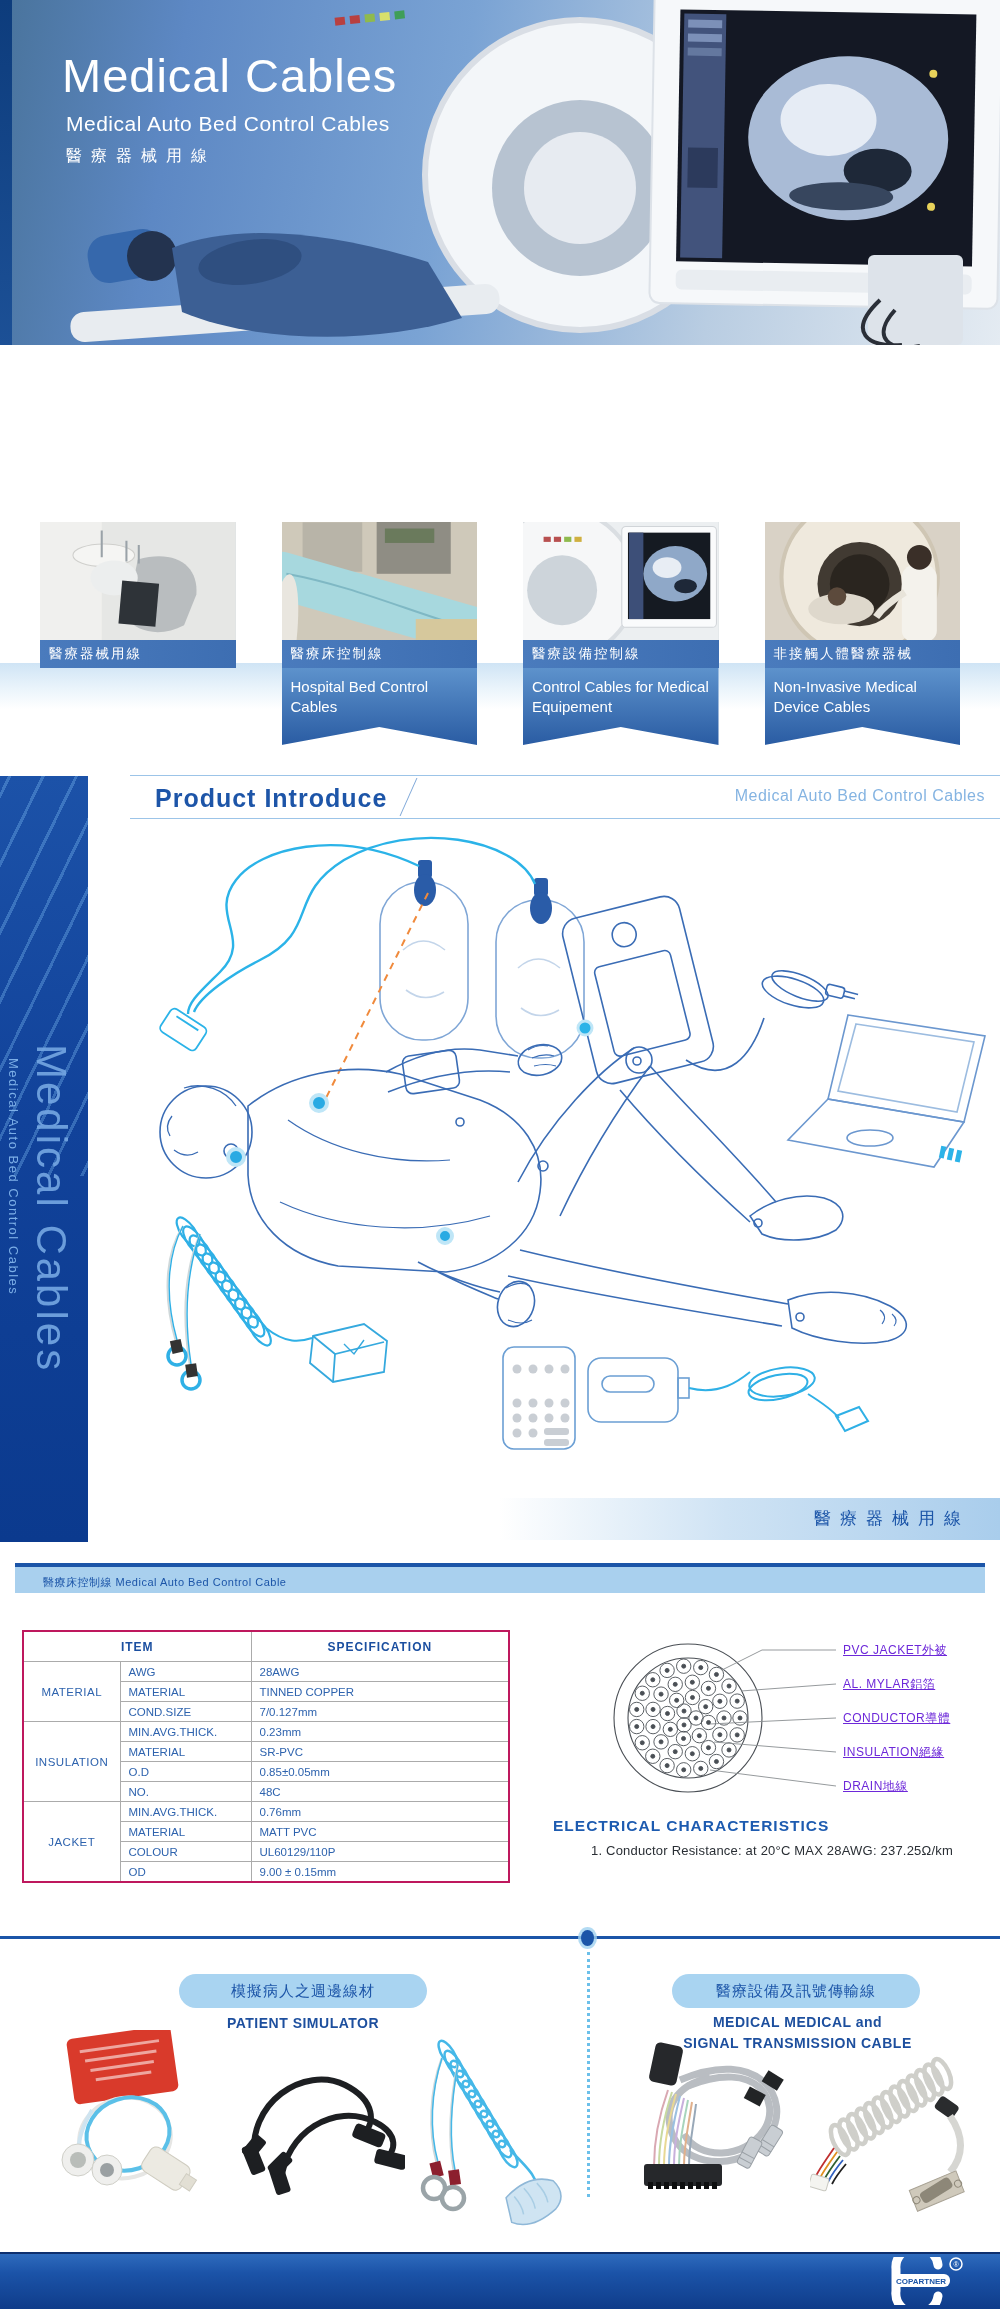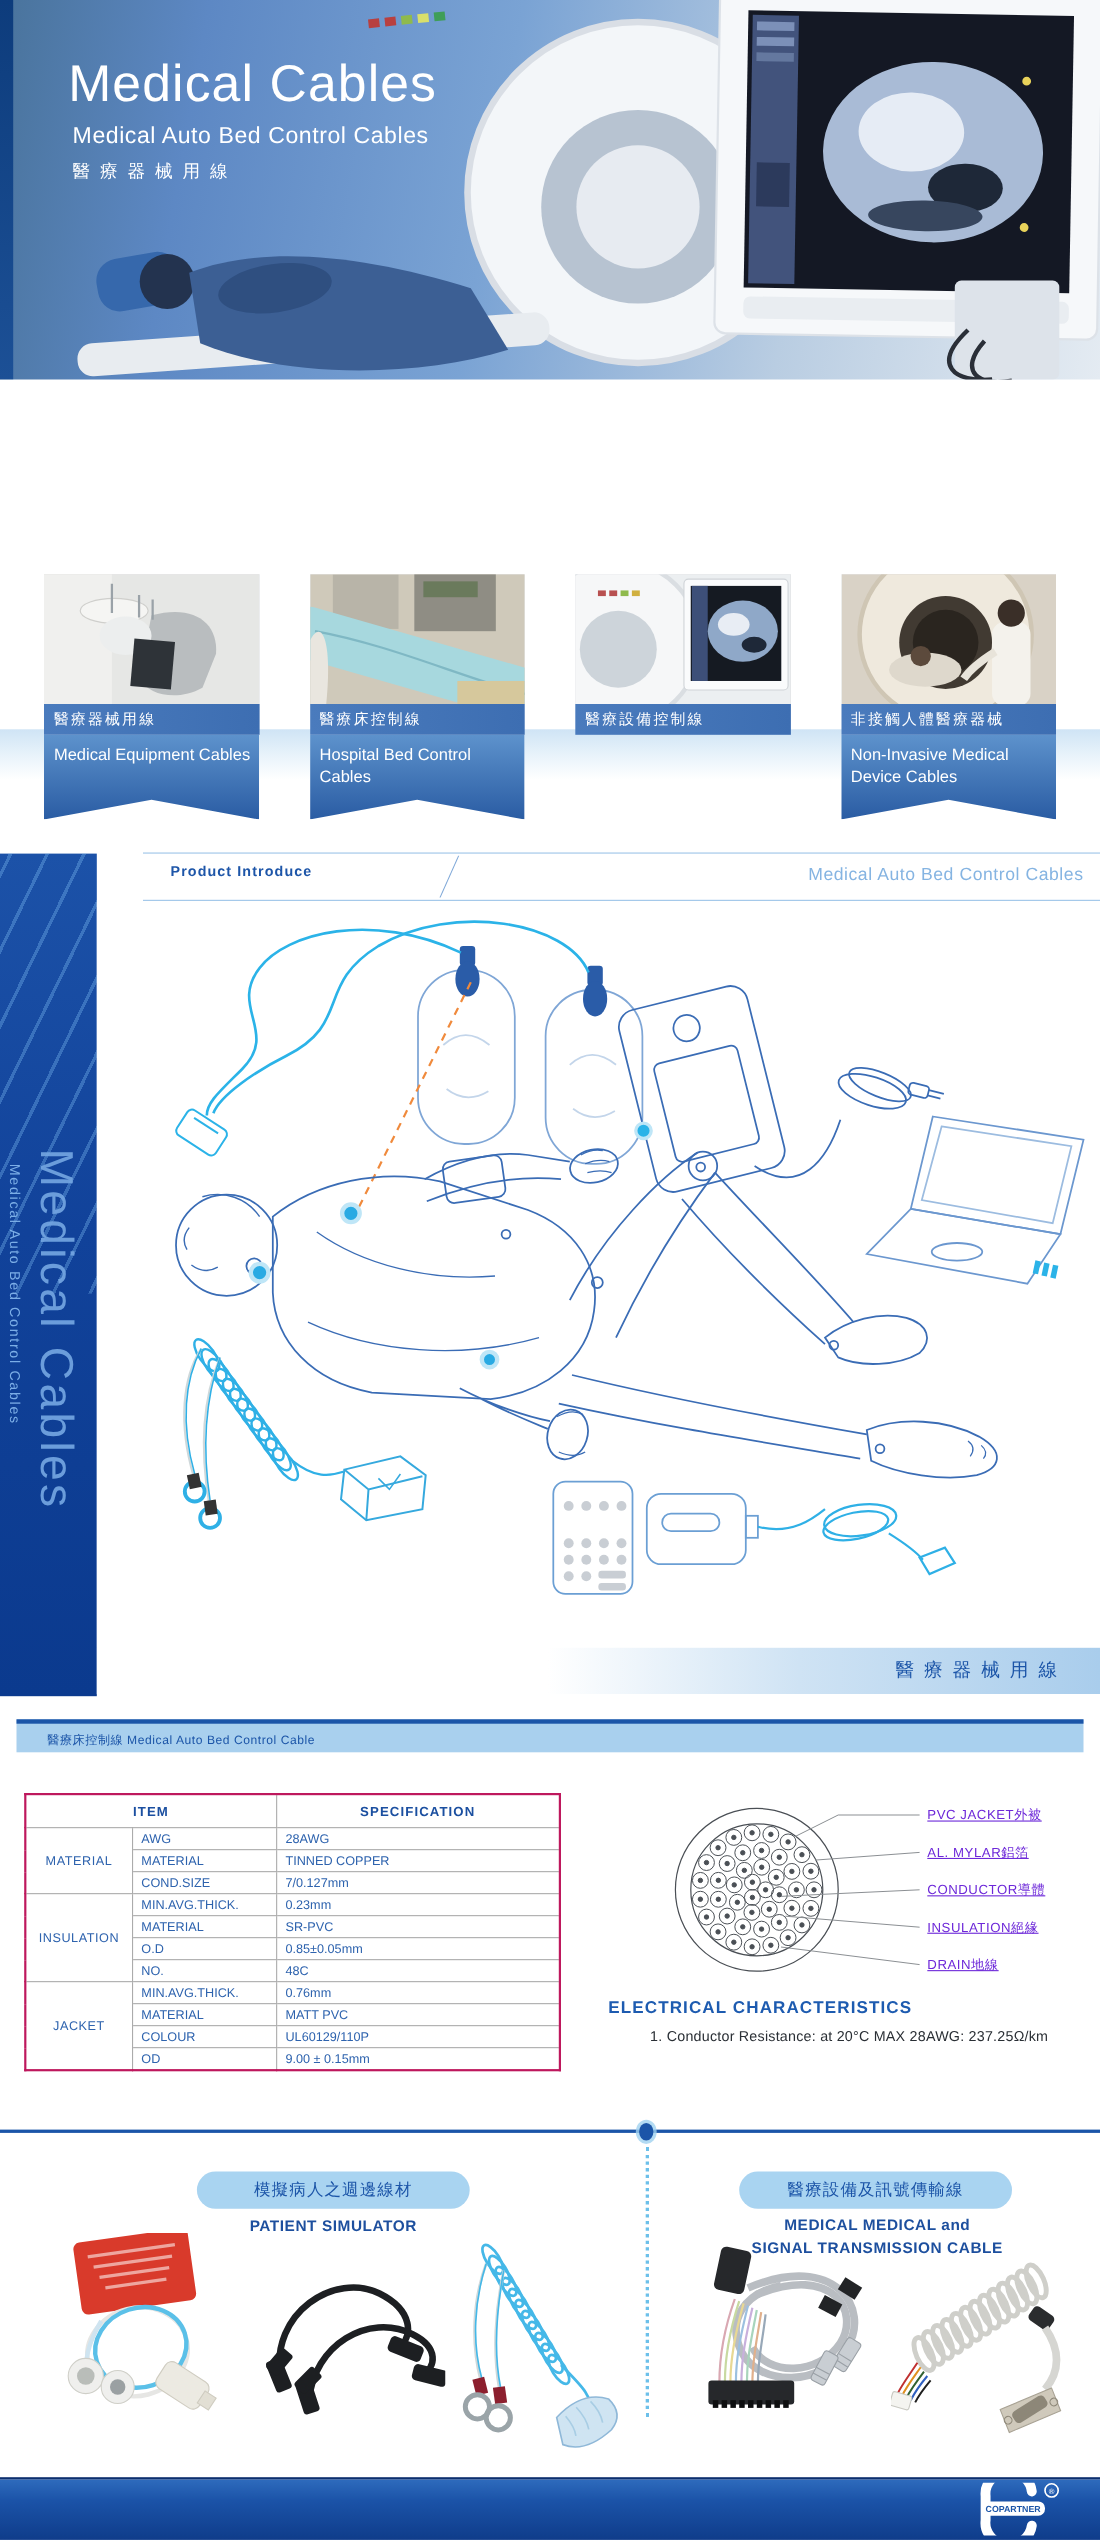--- a/index.html
+++ b/index.html
@@ -22,21 +22,21 @@
   .card-img{height:118px;overflow:hidden;background:#dfe2e4;}
   .card-img svg{display:block;width:100%;height:118px;}
   .card-zh{height:28px;line-height:28px;background:linear-gradient(90deg,#4a7bbd,#3d6eb2);color:#fff;font-size:13.5px;padding-left:9px;letter-spacing:2px;}
   .card-en{height:77px;background:linear-gradient(180deg,#5d92cc,#2a5ca3);color:#fff;font-size:15px;line-height:1.3;padding:9px 0 0 9px;box-sizing:border-box;
            clip-path:polygon(0 0,100% 0,100% 100%,50% calc(100% - 18px),0 100%);}
 
   
   .intro{left:88px;top:775px;width:912px;height:44px;background:#fff;}
   .intro-topline{left:130px;top:775px;width:870px;height:1px;background:#9cc4e8;}
   .intro-botline{left:130px;top:818px;width:870px;height:1px;background:#9cc4e8;}
-  .intro-left{left:155px;top:784px;font-size:13px;color:#1d55a8;letter-spacing:1px;font-weight:bold;}
+  .intro-left{left:155px;top:784px;font-size:25px;color:#1d55a8;letter-spacing:1px;font-weight:bold;}
   .intro-slash{left:408px;top:778px;width:1px;height:38px;background:#7fa8d8;transform:skewX(-24deg);}
   .intro-right{left:540px;top:787px;width:445px;text-align:right;font-size:16px;color:#85b4e2;letter-spacing:.5px;}
 
   
   .sidebar{left:0;top:776px;width:88px;height:766px;background:linear-gradient(180deg,#1c52a8 0%,#11429a 45%,#0b3a8e 100%);overflow:hidden;}
   .sidebar-streaks{position:absolute;left:-30px;top:-20px;width:160px;height:420px;
     background:repeating-linear-gradient(116deg,transparent 0 13px,rgba(140,205,255,.30) 13px 16px,transparent 16px 30px);}
   .v-big{position:absolute;left:27px;top:268px;writing-mode:vertical-rl;font-size:42px;color:rgba(115,165,225,.92);letter-spacing:3px;white-space:nowrap;}
   .v-small{position:absolute;left:6px;top:282px;writing-mode:vertical-rl;font-size:13px;color:rgba(130,180,235,.95);letter-spacing:1.5px;white-space:nowrap;}
 
@@ -143,21 +143,20 @@
           <rect width="190" height="118" fill="#e6e7e5"></rect>
             <rect width="60" height="118" fill="#f0f0ee"></rect>
           <ellipse cx="62" cy="34" rx="30" ry="11" fill="#f5f5f3" stroke="#cfcfcc"></ellipse>
           <path d="M95,38 C132,28 154,44 152,72 L140,102 C118,114 93,109 84,94 Z" fill="#b9bdbf"></path>
           <ellipse cx="72" cy="56" rx="23" ry="17" fill="#eceeee"></ellipse>
           <rect x="78" y="60" width="36" height="42" fill="#2e3338" transform="rotate(5 96 81)"></rect>
           <path d="M60,36 L60,10 M84,40 L84,20 M96,42 L96,24" stroke="#9aa2a8" stroke-width="2" fill="none"></path>
         </svg>
       </div>
       <div class="card-zh">醫療器械用線</div>
-      <div class="card-en">Medical Equipment Cables</div>
     </div>
 
     <div class="card">
       <div class="card-img">
         <svg viewBox="0 0 190 118" preserveAspectRatio="xMidYMid slice">
           <rect width="190" height="118" fill="#cfc9ba"></rect>
           <rect x="20" y="2" width="58" height="48" fill="#b8b4a8"></rect>
             <rect x="92" y="0" width="72" height="52" fill="#8f8d84"></rect>
           <rect x="100" y="8" width="48" height="14" fill="#6a7a5c"></rect>
           <g transform="rotate(16 95 80)">
@@ -184,20 +183,21 @@
             <rect x="50" y="16" width="7" height="5" fill="#d0b040"></rect>
           <rect x="96" y="6" width="92" height="98" rx="4" fill="#fafbfc" stroke="#d0d4d8"></rect>
           <rect x="102" y="12" width="80" height="84" fill="#151a22"></rect>
           <rect x="103" y="12" width="14" height="84" fill="#3d4f78"></rect>
           <ellipse cx="148" cy="52" rx="31" ry="27" fill="#8fa8c8"></ellipse>
           <ellipse cx="140" cy="46" rx="14" ry="10" fill="#e8edf4"></ellipse>
           <ellipse cx="158" cy="64" rx="11" ry="7" fill="#1e2838"></ellipse>
         </svg>
       </div>
       <div class="card-zh">醫療設備控制線</div>
+      <div class="card-en">Control Cables for Medical Equipement</div>
     </div>
 
     <div class="card">
       <div class="card-img">
         <svg viewBox="0 0 190 118" preserveAspectRatio="xMidYMid slice">
           <rect width="190" height="118" fill="#d9d2c6"></rect>
           <circle cx="92" cy="55" r="76" fill="#efe9dd" stroke="#cfc6b4" stroke-width="4"></circle>
           <circle cx="92" cy="62" r="41" fill="#413a32"></circle>
             <circle cx="92" cy="62" r="29" fill="#2a251f"></circle>
           <ellipse cx="74" cy="86" rx="32" ry="15" fill="#ded8cc"></ellipse>

